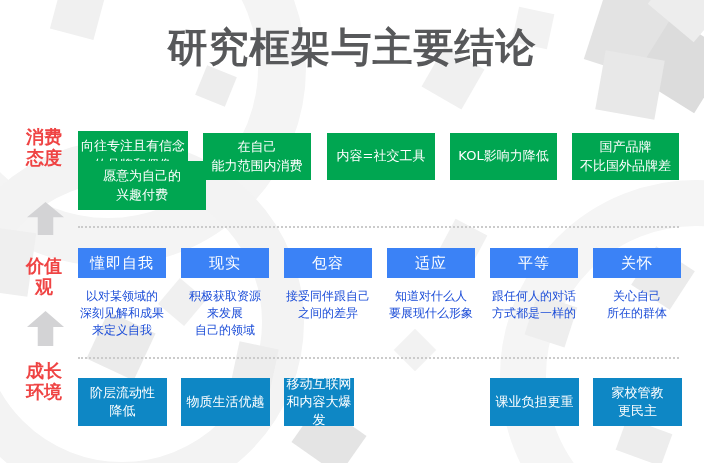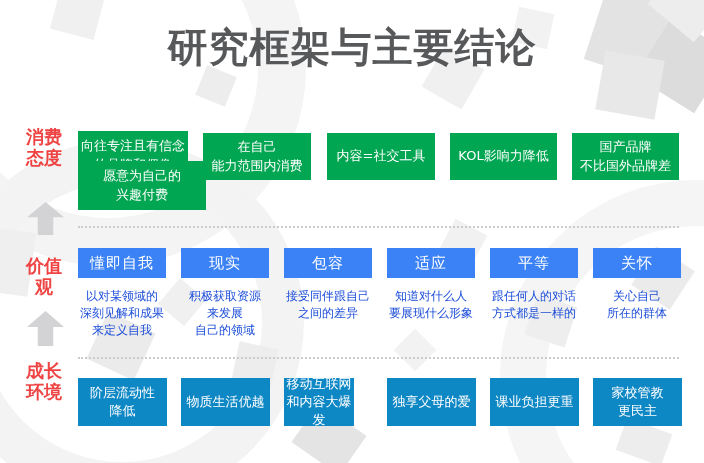--- a/index.html
+++ b/index.html
@@ -142,19 +142,18 @@
     <div class="value-desc" style="left:585px;">关心自己
 所在的群体</div>
 
     <div class="dotted-line" style="top:357px;"></div>
 
     <div class="box blue" style="left:78px;top:378px;width:89px;height:48px;">阶层流动性
 降低</div>
     <div class="box blue" style="left:181px;top:378px;width:89px;height:48px;">物质生活优越</div>
     <div class="box blue" style="left:284px;top:378px;width:70px;height:48px;">移动互联网
 和内容大爆发</div>
-    <div class="box blue" style="left:387px;top:378px;width:89px;height:48px;">独享父母的爱</div>
     <div class="box blue" style="left:490px;top:378px;width:89px;height:48px;">课业负担更重</div>
     <div class="box blue" style="left:593px;top:378px;width:89px;height:48px;">家校管教
 更民主</div>
 
   </div>
 </div>
 
 </body></html>

